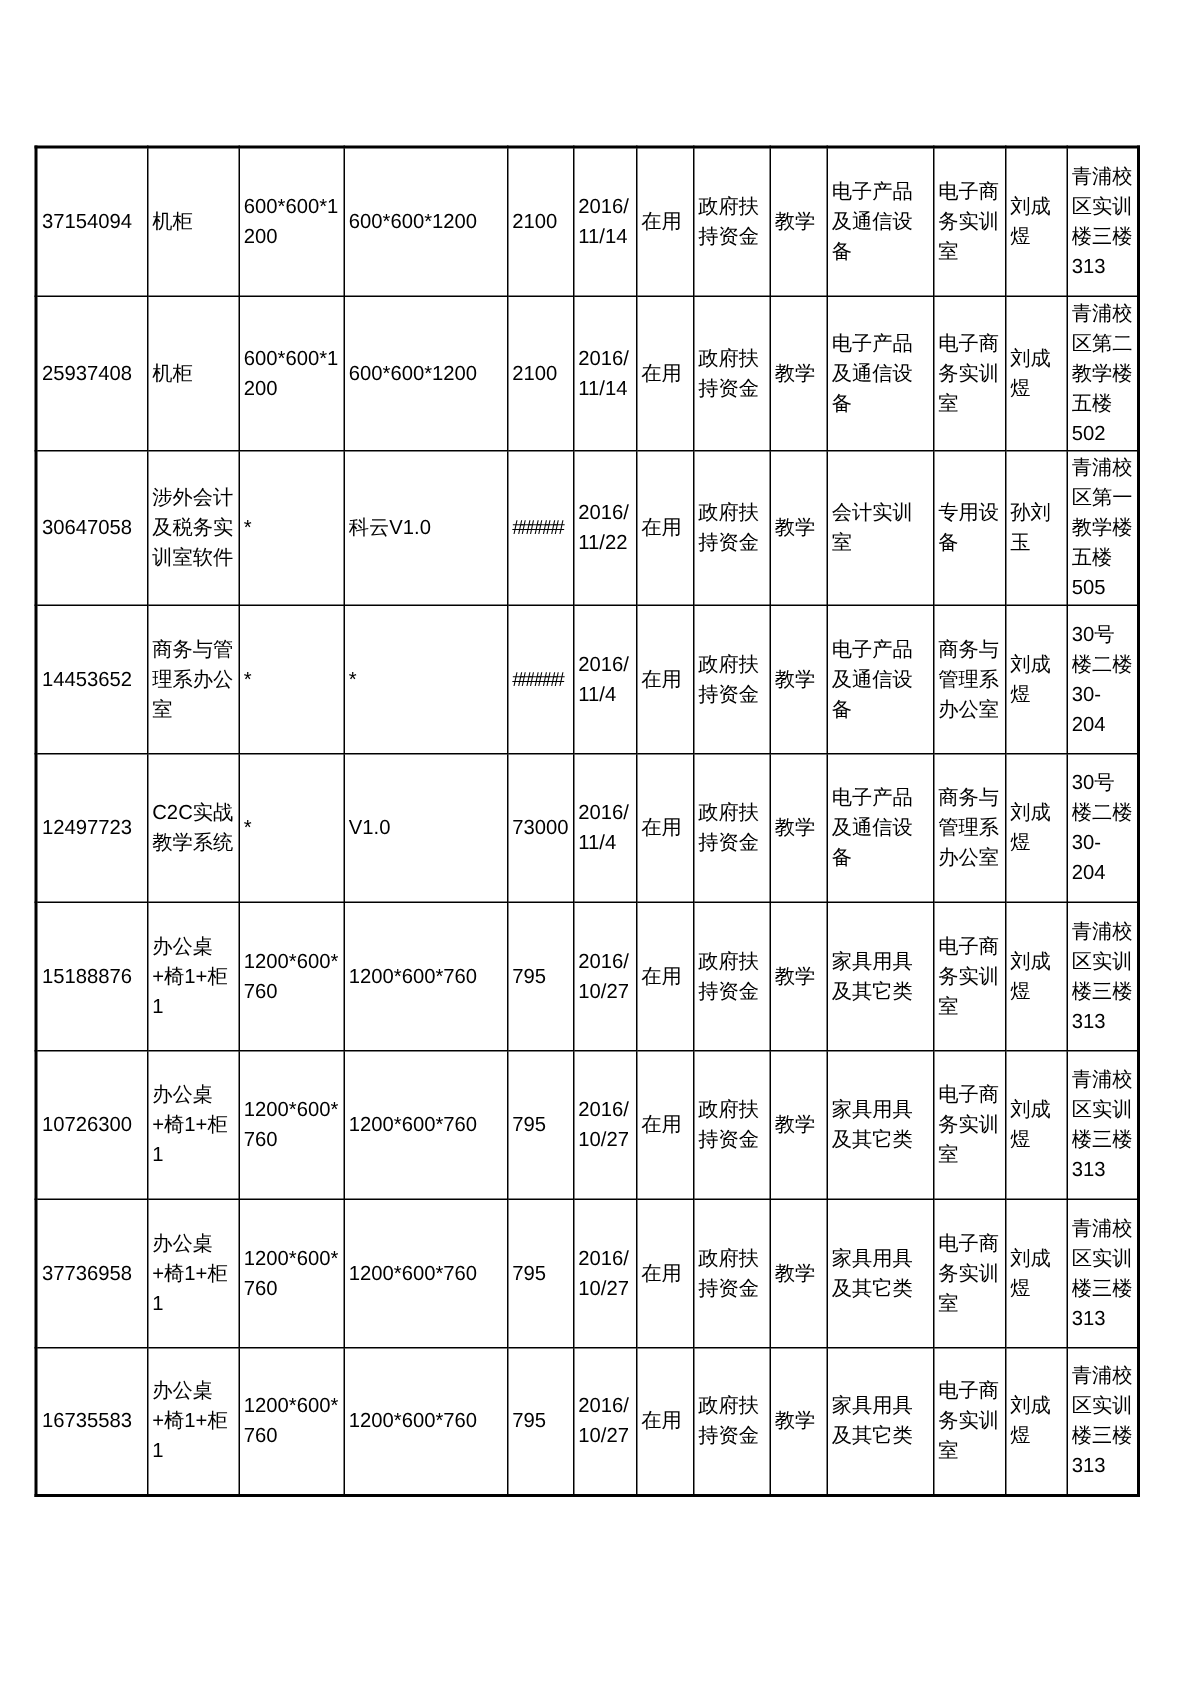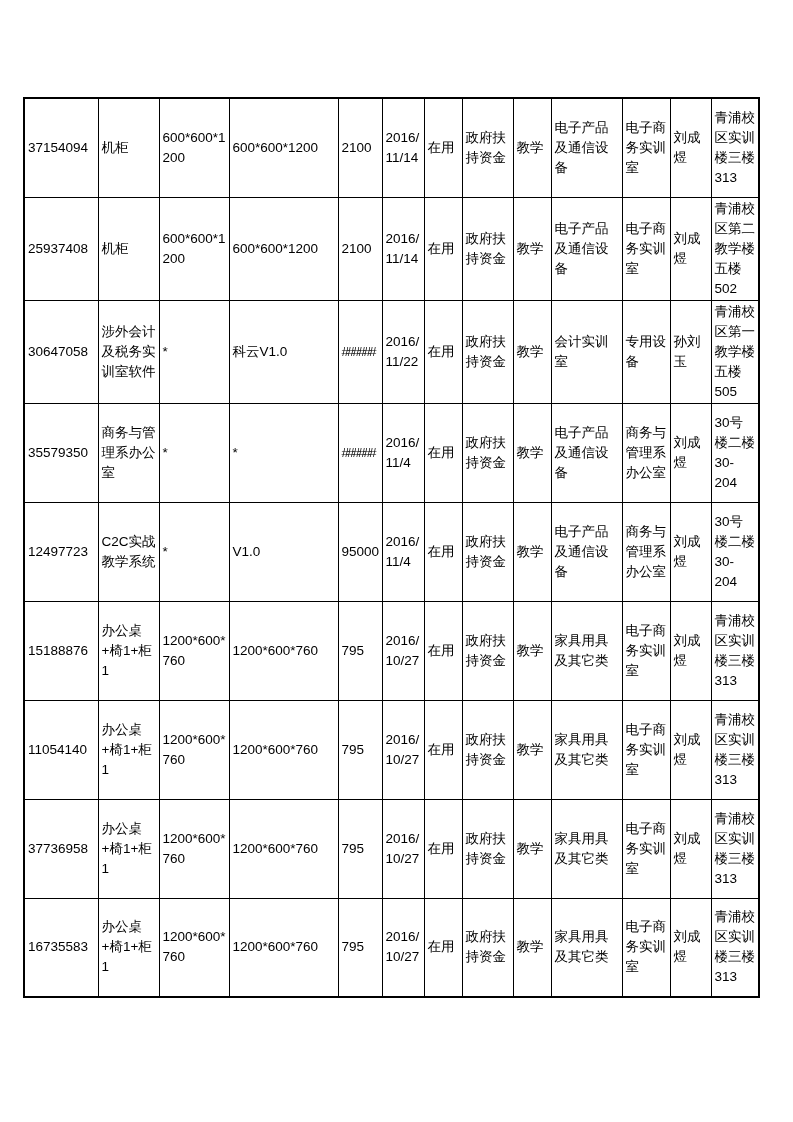--- a/index.html
+++ b/index.html
@@ -106,40 +106,40 @@
           <td class="col-purchase-date">2016/11/22</td>
           <td class="col-status">在用</td>
           <td class="col-funding-source">政府扶持资金</td>
           <td class="col-usage">教学</td>
           <td class="col-category">会计实训室</td>
           <td class="col-storage-room">专用设备</td>
           <td class="col-custodian">孙刘玉</td>
           <td class="col-location">青浦校区第一教学楼五楼505</td>
         </tr>
         <tr>
-          <td class="col-asset-id">35579350</td>
+          <td class="col-asset-id">14453652</td>
           <td class="col-asset-name">商务与管理系办公室</td>
           <td class="col-specification">*</td>
           <td class="col-model">*</td>
           <td class="col-unit-price hash">######</td>
           <td class="col-purchase-date">2016/11/4</td>
           <td class="col-status">在用</td>
           <td class="col-funding-source">政府扶持资金</td>
           <td class="col-usage">教学</td>
           <td class="col-category">电子产品及通信设备</td>
           <td class="col-storage-room">商务与管理系办公室</td>
           <td class="col-custodian">刘成煜</td>
           <td class="col-location">30号楼二楼30-204</td>
         </tr>
         <tr>
           <td class="col-asset-id">12497723</td>
           <td class="col-asset-name">C2C实战教学系统</td>
           <td class="col-specification">*</td>
           <td class="col-model">V1.0</td>
-          <td class="col-unit-price">95000</td>
+          <td class="col-unit-price">73000</td>
           <td class="col-purchase-date">2016/11/4</td>
           <td class="col-status">在用</td>
           <td class="col-funding-source">政府扶持资金</td>
           <td class="col-usage">教学</td>
           <td class="col-category">电子产品及通信设备</td>
           <td class="col-storage-room">商务与管理系办公室</td>
           <td class="col-custodian">刘成煜</td>
           <td class="col-location">30号楼二楼30-204</td>
         </tr>
         <tr>
@@ -151,21 +151,21 @@
           <td class="col-purchase-date">2016/10/27</td>
           <td class="col-status">在用</td>
           <td class="col-funding-source">政府扶持资金</td>
           <td class="col-usage">教学</td>
           <td class="col-category">家具用具及其它类</td>
           <td class="col-storage-room">电子商务实训室</td>
           <td class="col-custodian">刘成煜</td>
           <td class="col-location">青浦校区实训楼三楼313</td>
         </tr>
         <tr>
-          <td class="col-asset-id">11054140</td>
+          <td class="col-asset-id">10726300</td>
           <td class="col-asset-name">办公桌+椅1+柜1</td>
           <td class="col-specification">1200*600*760</td>
           <td class="col-model">1200*600*760</td>
           <td class="col-unit-price">795</td>
           <td class="col-purchase-date">2016/10/27</td>
           <td class="col-status">在用</td>
           <td class="col-funding-source">政府扶持资金</td>
           <td class="col-usage">教学</td>
           <td class="col-category">家具用具及其它类</td>
           <td class="col-storage-room">电子商务实训室</td>

